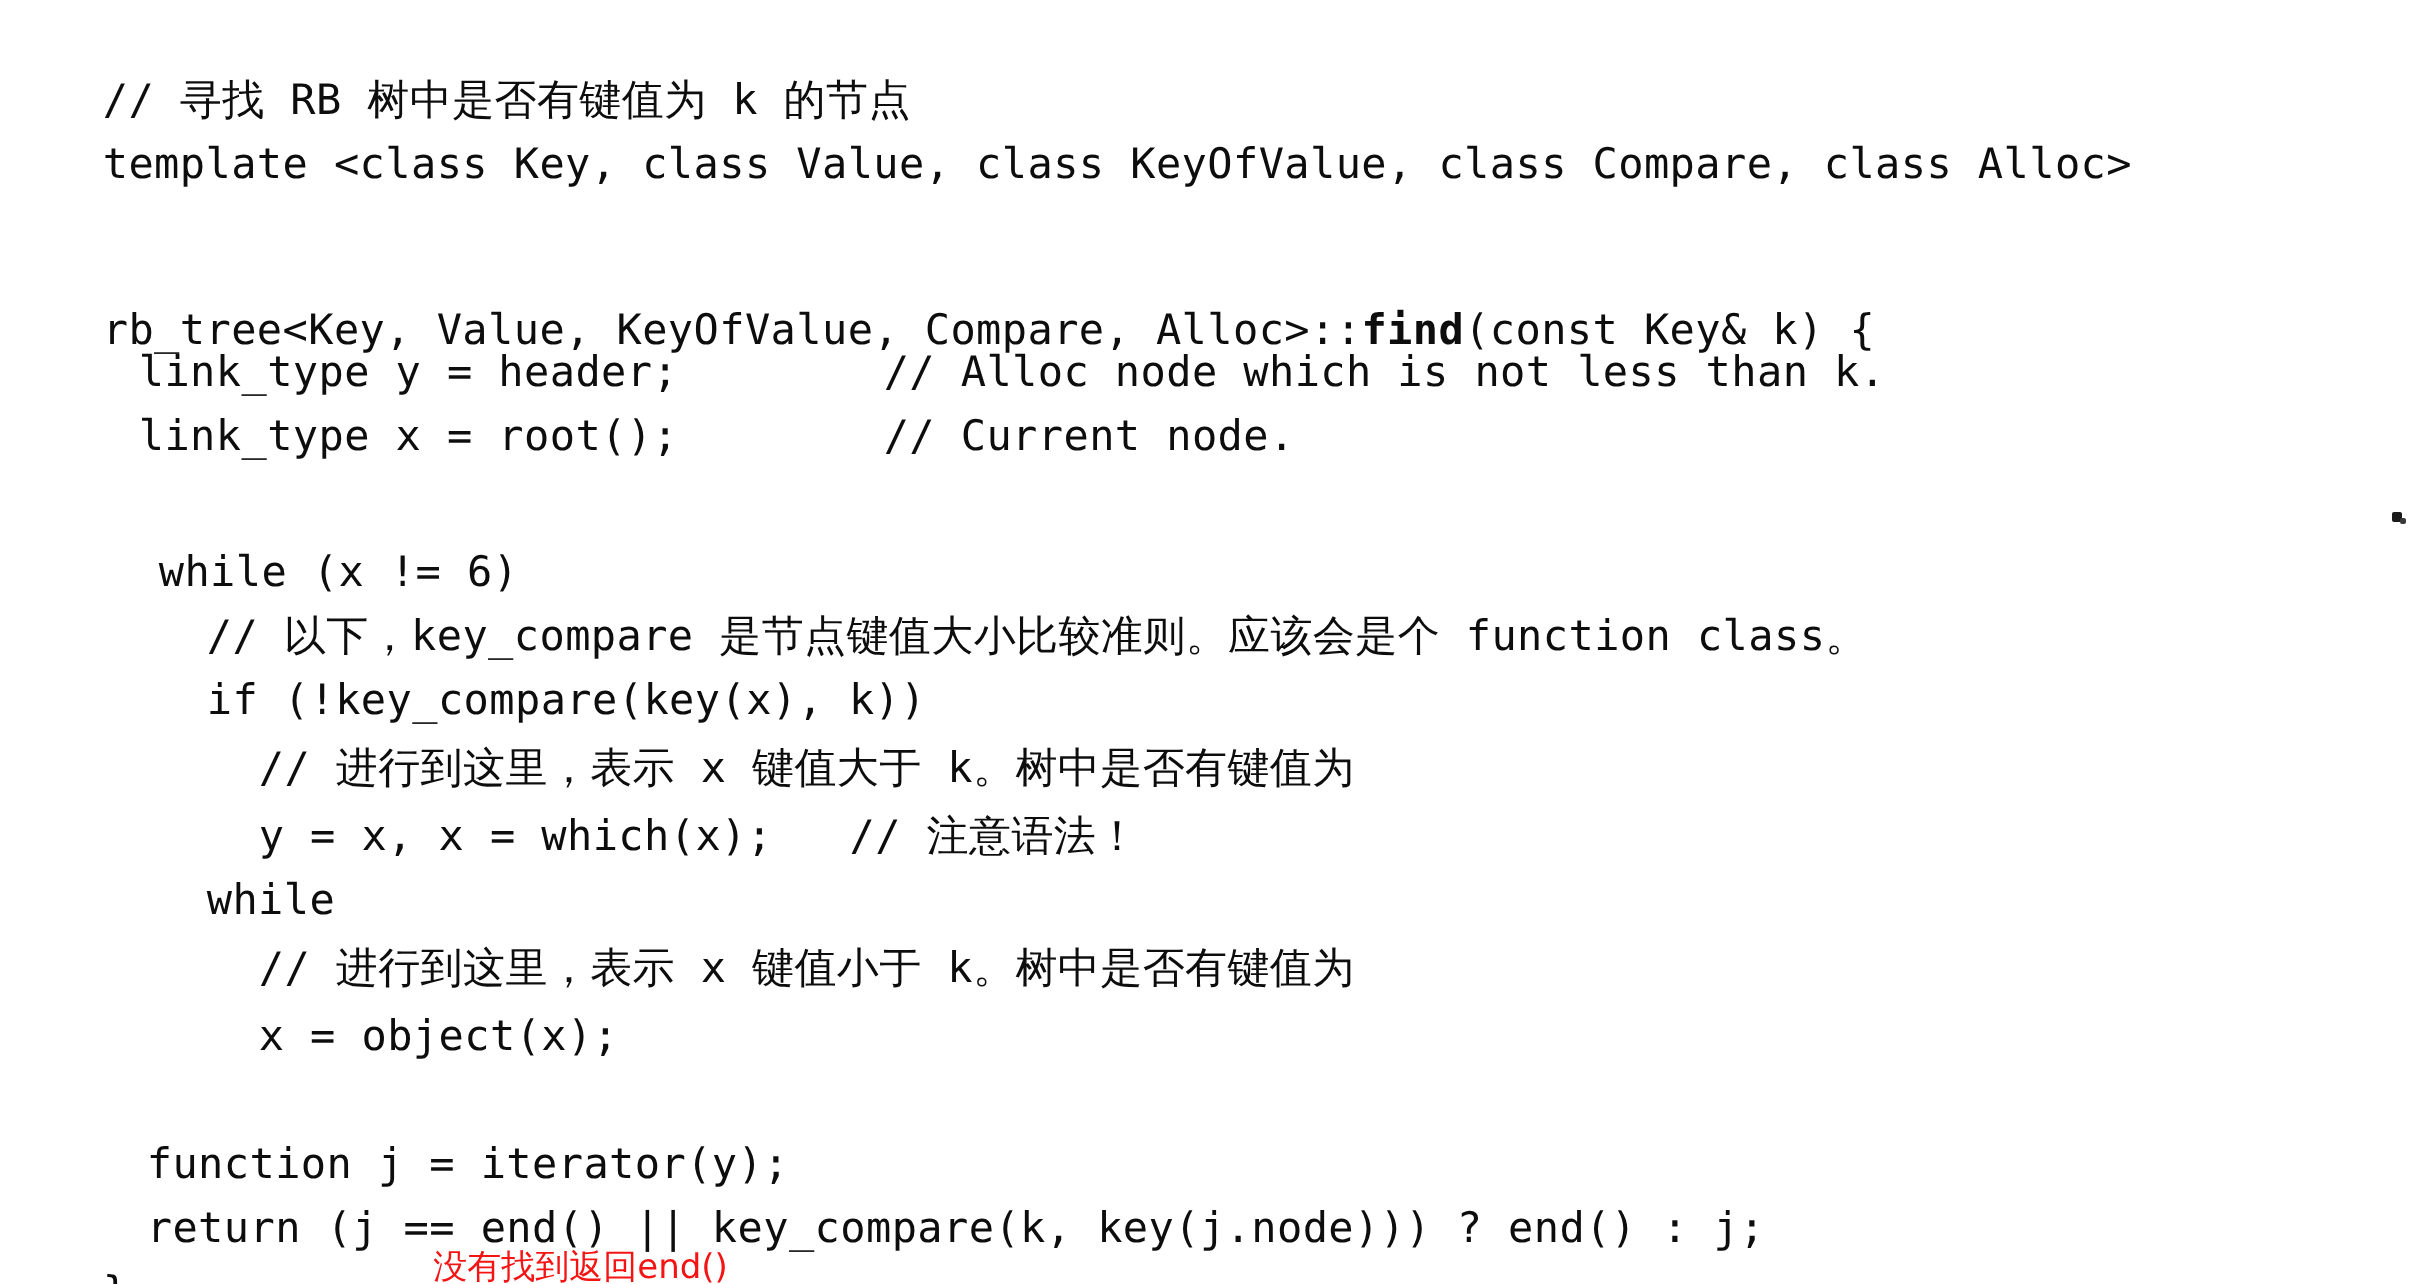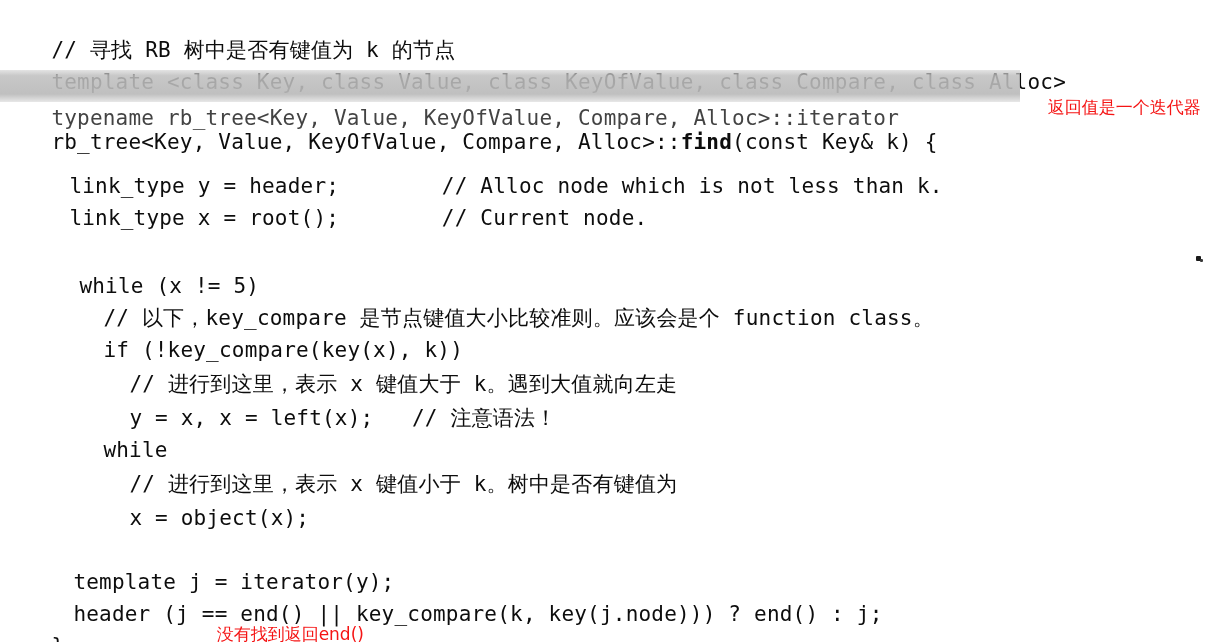--- a/index.html
+++ b/index.html
@@ -91,83 +91,77 @@
 <div id="listing">
 
   <div class="code-line" style="top:2px; padding-left:0px;">
     <span class="txt">// 寻找 RB 树中是否有键值为 k 的节点</span>
   </div>
 
   <div class="code-line" style="top:34px; padding-left:0px;">
     <span class="txt">template &lt;class Key, class Value, class KeyOfValue, class Compare, class Alloc&gt;</span>
   </div>
 
-  <div class="code-line line-highlight" style="top:70px; padding-left:0px;">
-    <span class="txt">typename rb_tree&lt;Key, Value, KeyOfValue, Compare, Alloc&gt;::iterator</span>
-  </div>
 
-  <div class="code-line" style="top:94px; padding-left:0px;">
+  <div class="code-line" style="top:117px; padding-left:0px;">
     <span class="txt">rb_tree&lt;Key, Value, KeyOfValue, Compare, Alloc&gt;::</span><span class="txt bold-ident">find</span><span class="txt">(const Key&amp; k) {</span>
   </div>
 
   <div class="code-line" style="top:138px; padding-left:18px;">
     <span class="txt">link_type y = header;        // Alloc node which is not less than k.</span>
   </div>
 
   <div class="code-line" style="top:170px; padding-left:18px;">
     <span class="txt">link_type x = root();        // Current node.</span>
   </div>
 
   <div class="code-line" style="top:238px; padding-left:28px;">
-    <span class="txt">while (x != 5)</span>
+    <span class="txt">while (x != 6)</span>
   </div>
 
   <div class="code-line" style="top:270px; padding-left:52px;">
     <span class="txt">// 以下，key_compare 是节点键值大小比较准则。应该会是个 function class。</span>
   </div>
 
   <div class="code-line" style="top:302px; padding-left:52px;">
     <span class="txt">if (!key_compare(key(x), k))</span>
   </div>
 
   <div class="code-line" style="top:336px; padding-left:78px;">
-    <span class="txt">// 进行到这里，表示 x 键值大于 k。遇到大值就向左走</span>
+    <span class="txt">// 进行到这里，表示 x 键值大于 k。树中是否有键值为</span>
   </div>
 
   <div class="code-line" style="top:370px; padding-left:78px;">
-    <span class="txt">y = x, x = left(x);   // 注意语法！</span>
+    <span class="txt">y = x, x = which(x);   // 注意语法！</span>
   </div>
 
   <div class="code-line" style="top:402px; padding-left:52px;">
     <span class="txt">while</span>
   </div>
 
   <div class="code-line" style="top:436px; padding-left:78px;">
     <span class="txt">// 进行到这里，表示 x 键值小于 k。树中是否有键值为</span>
   </div>
 
   <div class="code-line" style="top:470px; padding-left:78px;">
     <span class="txt">x = object(x);</span>
   </div>
 
   <div class="code-line" style="top:534px; padding-left:22px;">
-    <span class="txt">template j = iterator(y);</span>
+    <span class="txt">function j = iterator(y);</span>
   </div>
 
   <div class="code-line" style="top:566px; padding-left:22px;">
-    <span class="txt">header (j == end() || key_compare(k, key(j.node))) ? end() : j;</span>
+    <span class="txt">return (j == end() || key_compare(k, key(j.node))) ? end() : j;</span>
   </div>
 
   <div class="code-line" style="top:598px; padding-left:0px;">
     <span class="txt">}</span>
   </div>
 
-  <div class="annotation" style="left:1026px; top:77px;">
-    <span>返回值是一个迭代器</span>
-  </div>
 
   <div class="annotation" style="left:195px; top:604px;">
     <span>没有找到返回end()</span>
   </div>
 
   <div class="speck" style="left:1196px; top:256px;"></div>
   <div class="speck s2" style="left:1200px; top:259px;"></div>
 
 </div>
 

